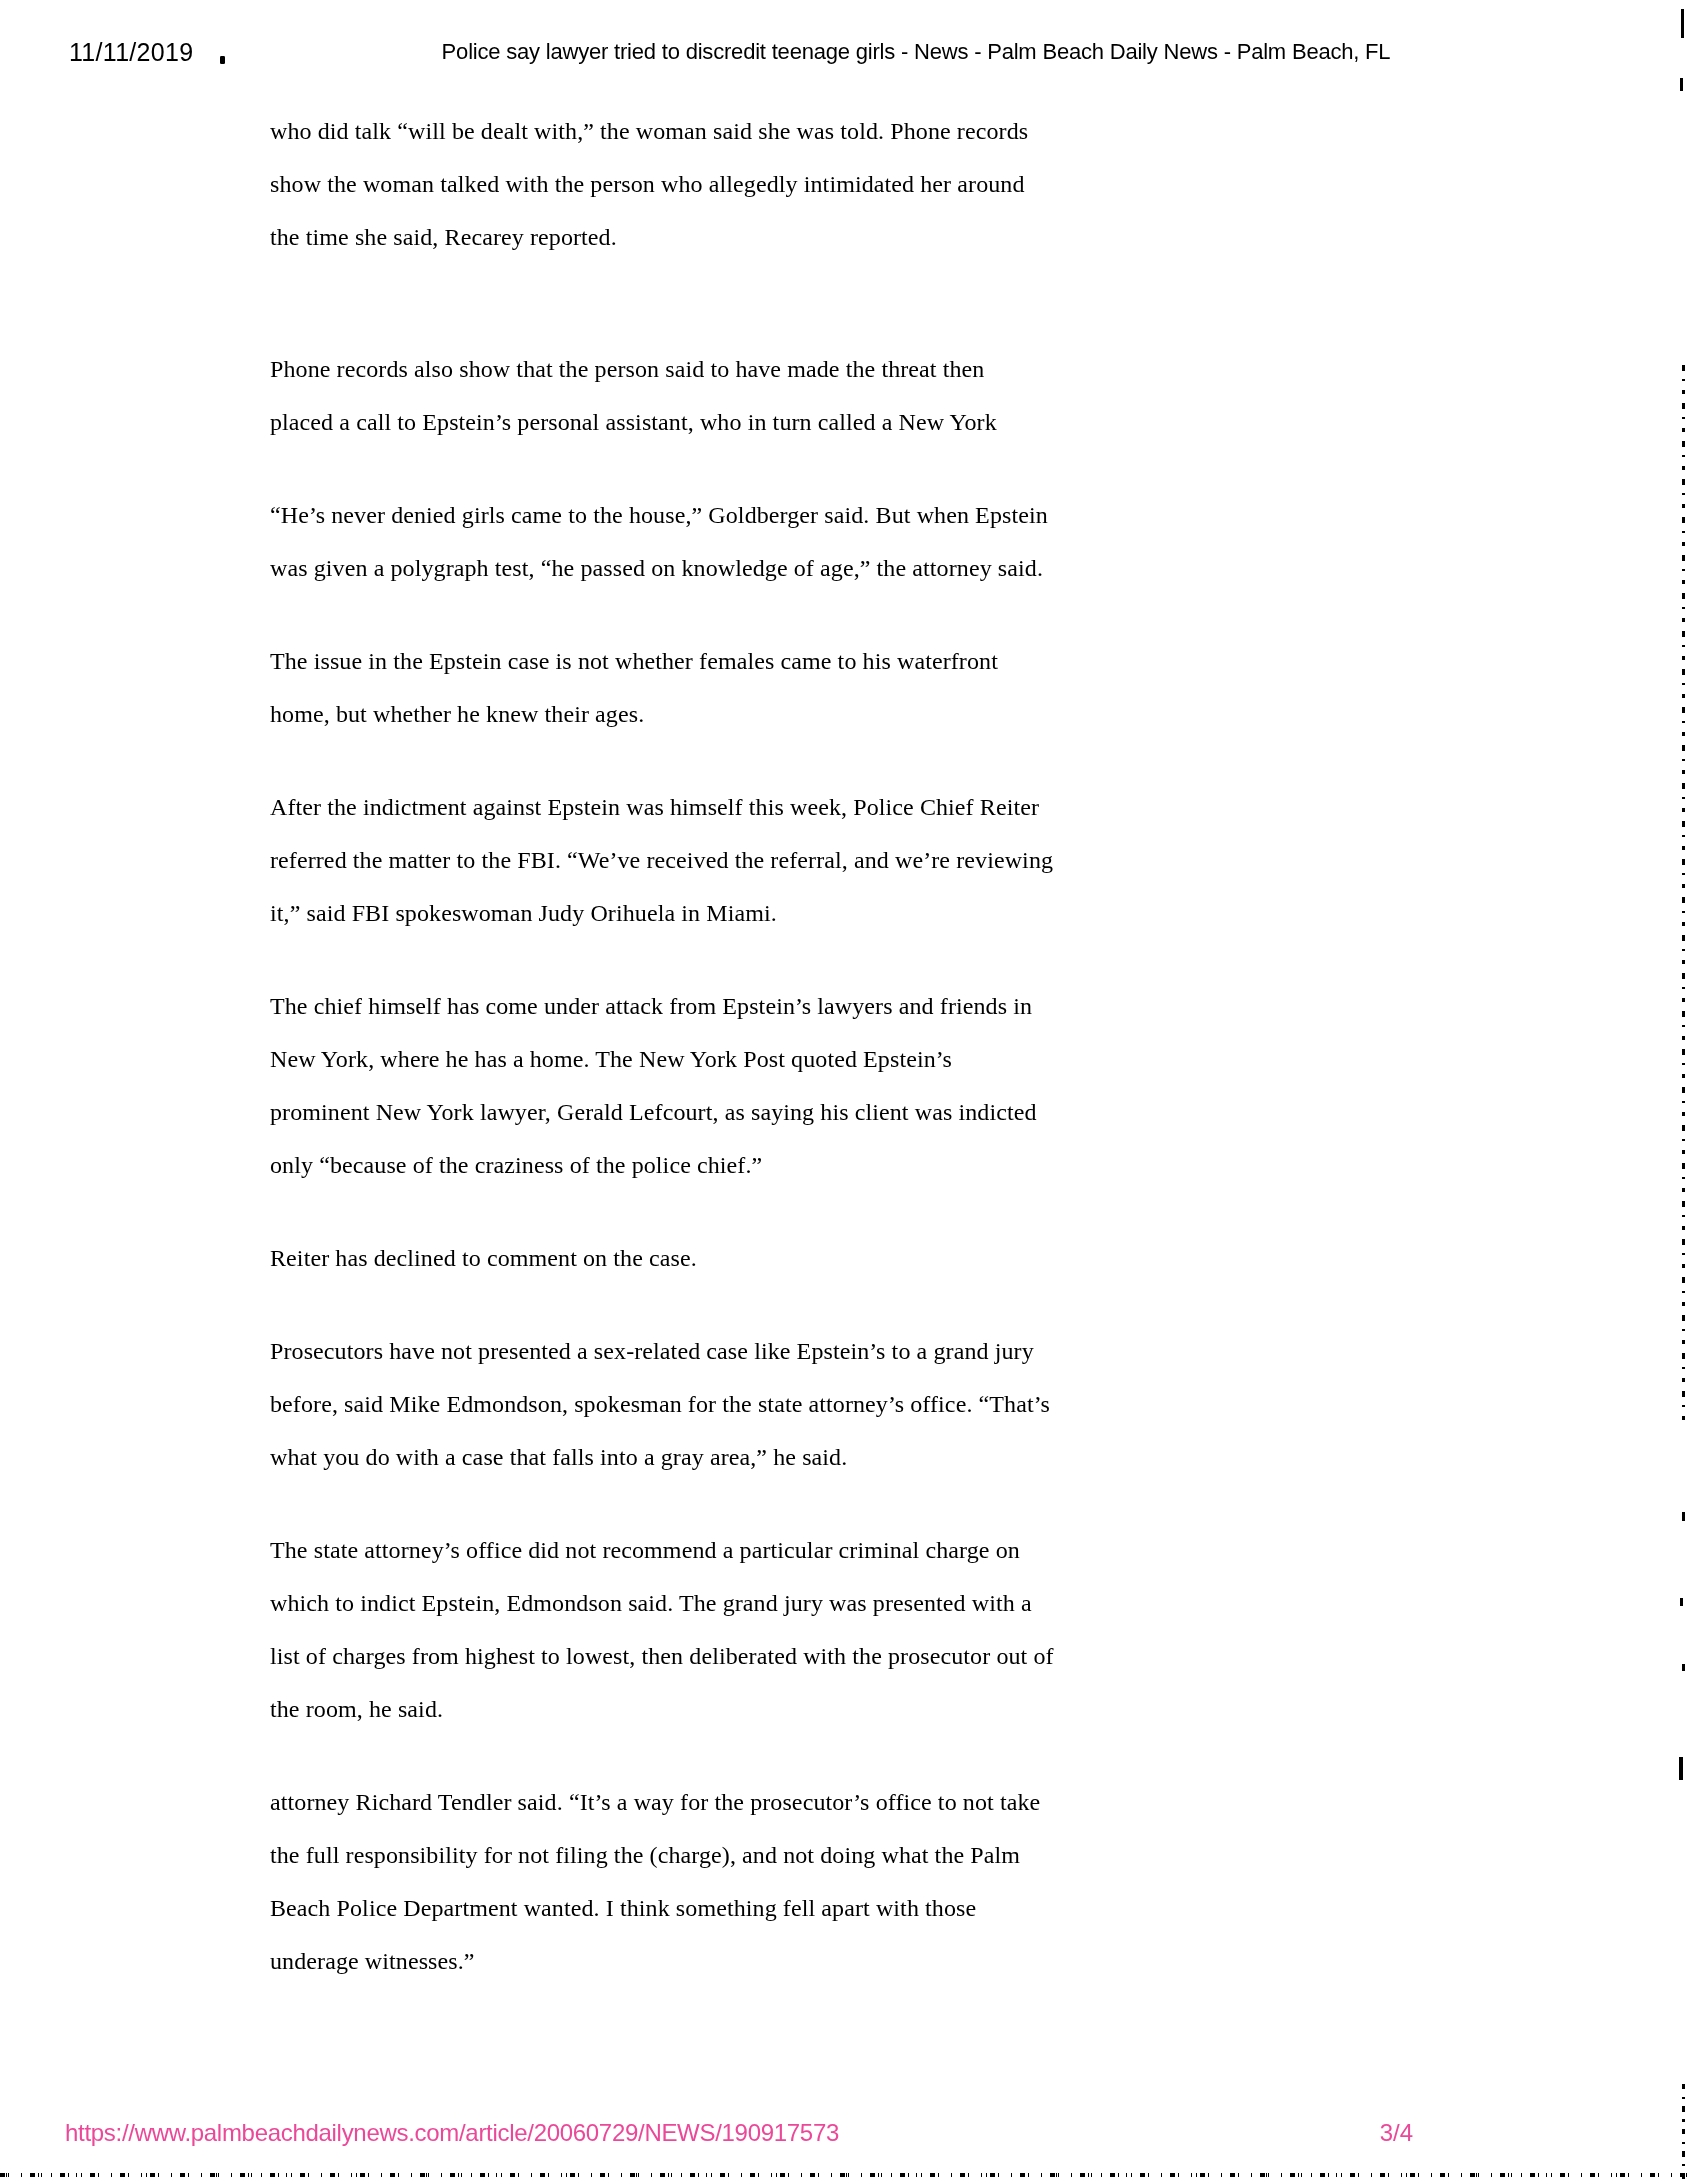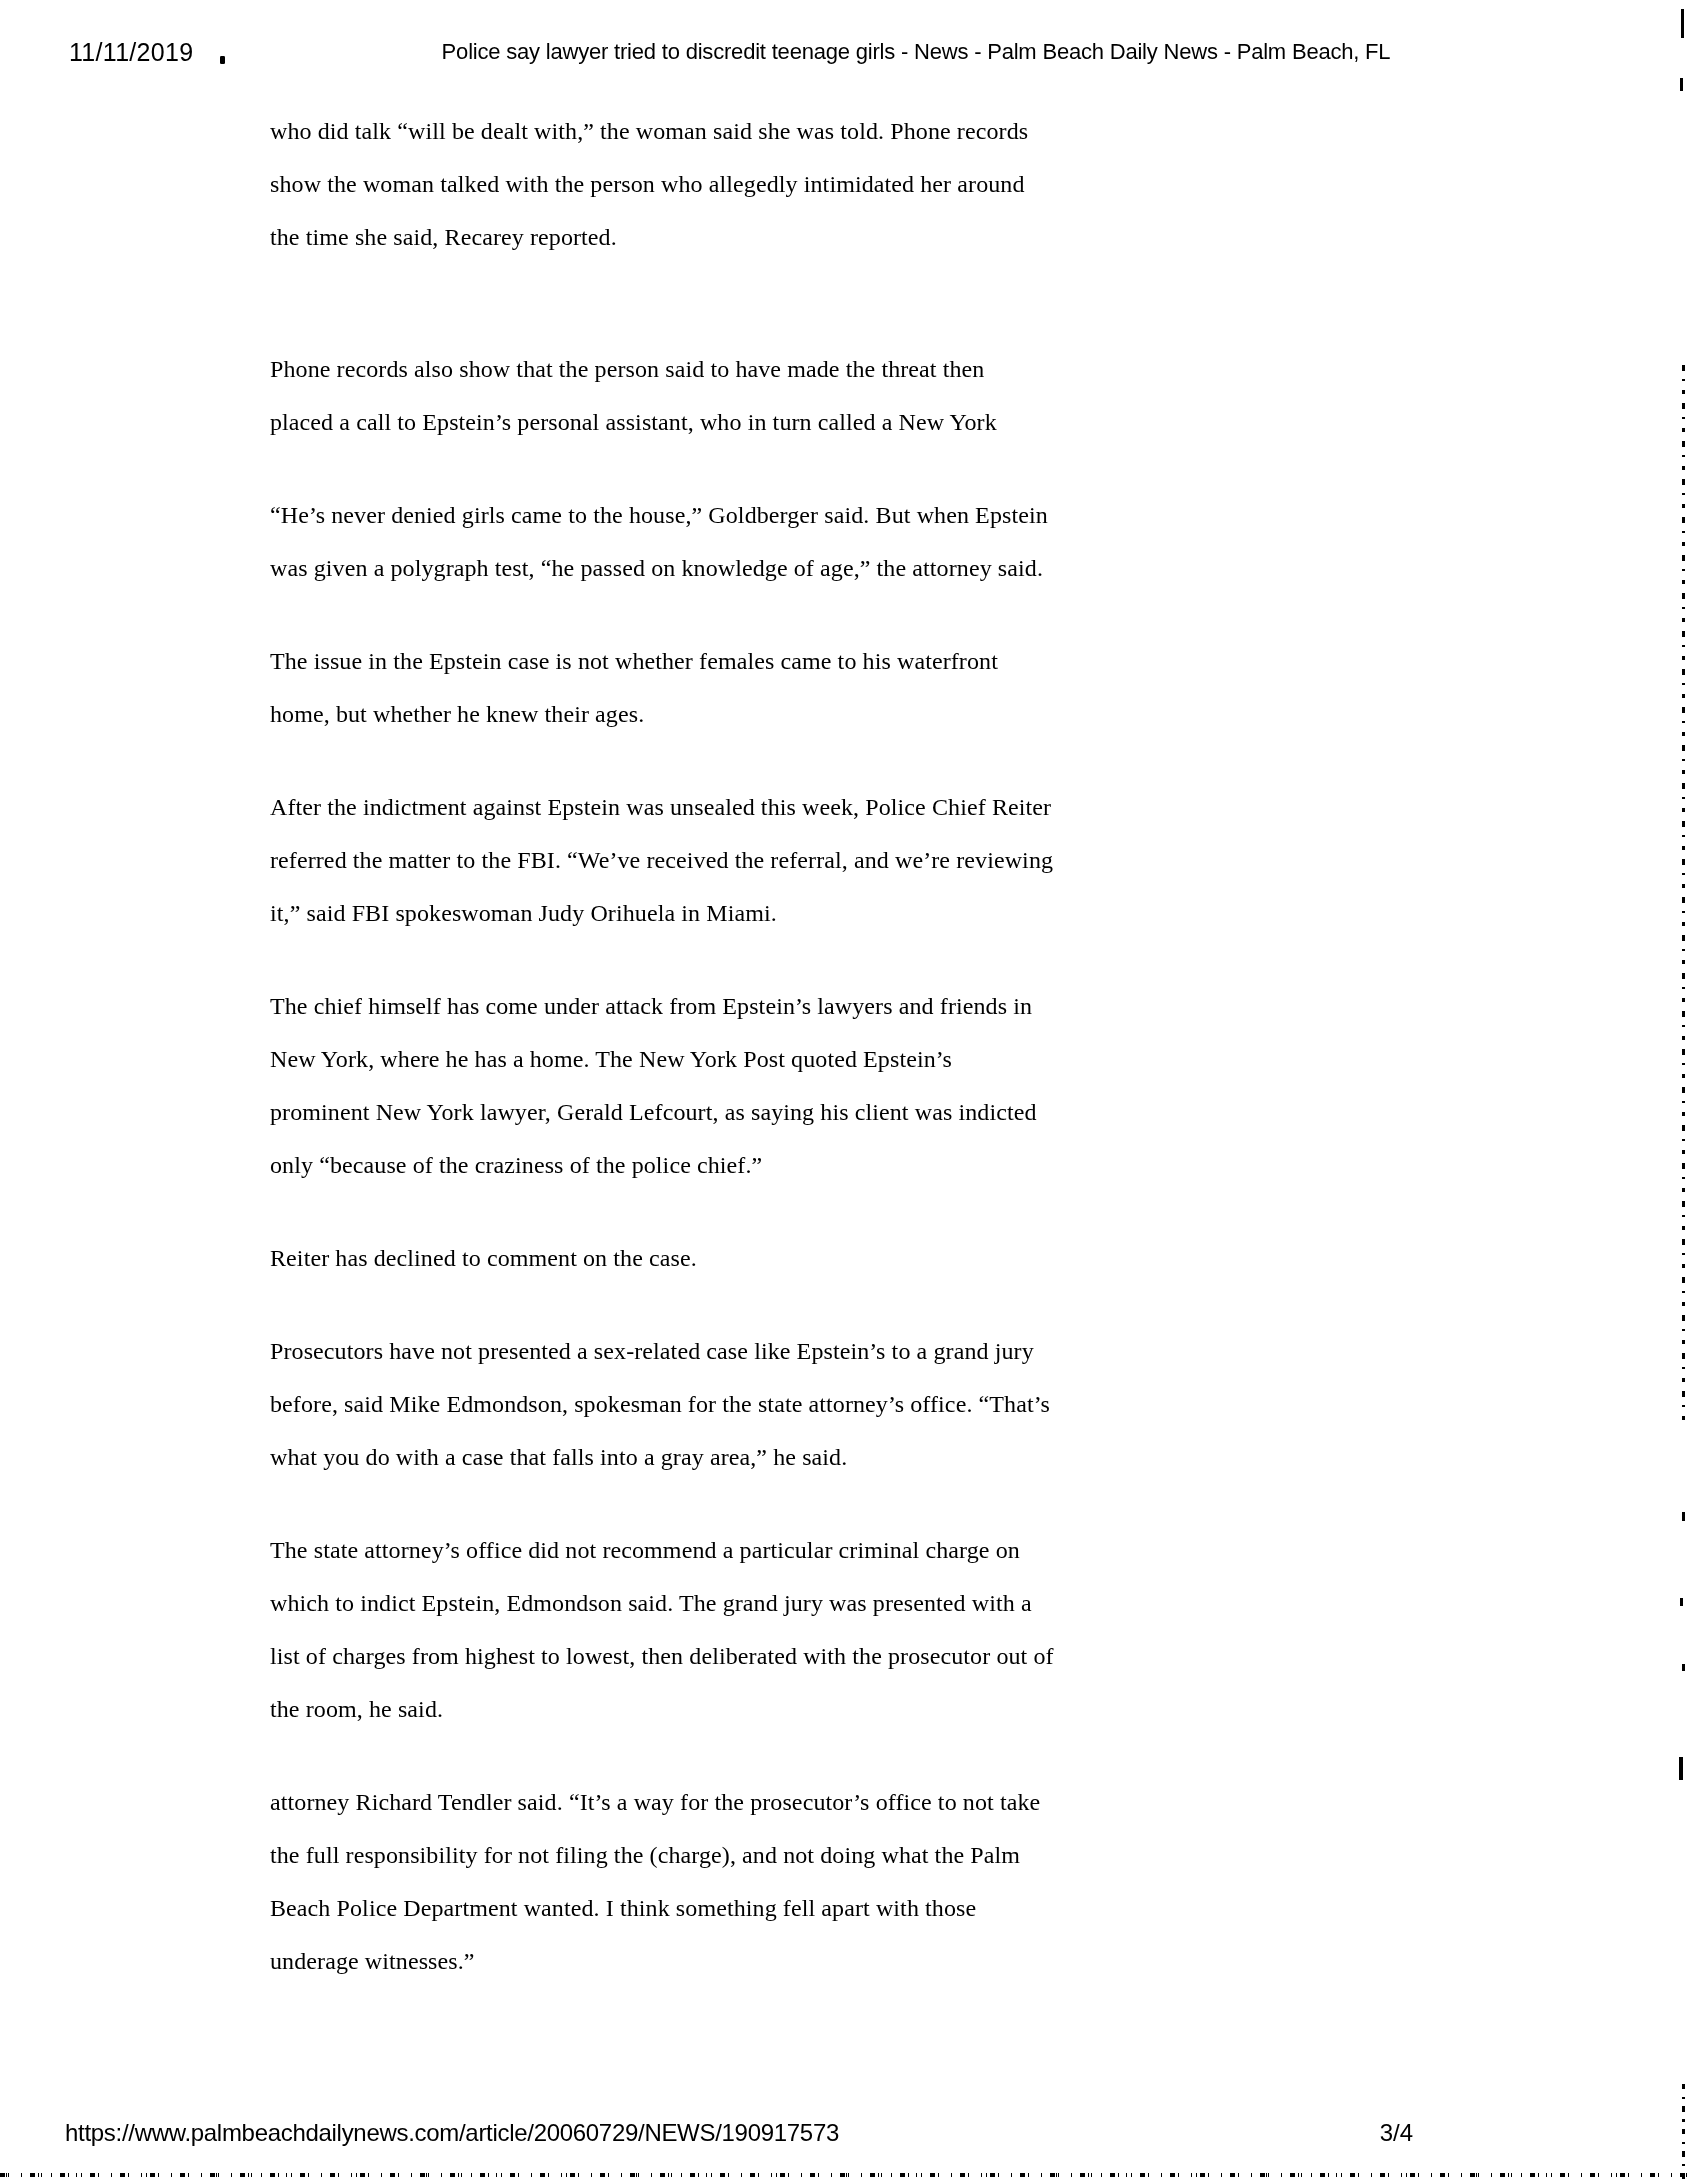--- a/index.html
+++ b/index.html
@@ -73,21 +73,21 @@
 
   
   .print-footer {
     position: absolute;
     top: 2119px;
     left: 0;
     width: 1461px;
     height: 32px;
     font-family: "Liberation Sans", sans-serif;
     font-size: 24px;
-    color: #000000;
+    color: #ec4899;
   }
   .print-url {
     position: absolute;
     left: 65px;
     top: 0;
     letter-spacing: -0.3px;
     white-space: nowrap;
   }
   .page-number {
     position: absolute;
@@ -159,21 +159,21 @@
       </div>
       <div class="paragraph">
         <div class="line">“He’s never denied girls came to the house,” Goldberger said. But when Epstein</div>
         <div class="line">was given a polygraph test, “he passed on knowledge of age,” the attorney said.</div>
       </div>
       <div class="paragraph">
         <div class="line">The issue in the Epstein case is not whether females came to his waterfront</div>
         <div class="line">home, but whether he knew their ages.</div>
       </div>
       <div class="paragraph">
-        <div class="line">After the indictment against Epstein was unsealed this week, Police Chief Reiter</div>
+        <div class="line">After the indictment against Epstein was himself this week, Police Chief Reiter</div>
         <div class="line">referred the matter to the FBI. “We’ve received the referral, and we’re reviewing</div>
         <div class="line">it,” said FBI spokeswoman Judy Orihuela in Miami.</div>
       </div>
       <div class="paragraph">
         <div class="line">The chief himself has come under attack from Epstein’s lawyers and friends in</div>
         <div class="line">New York, where he has a home. The New York Post quoted Epstein’s</div>
         <div class="line">prominent New York lawyer, Gerald Lefcourt, as saying his client was indicted</div>
         <div class="line">only “because of the craziness of the police chief.”</div>
       </div>
       <div class="paragraph">

